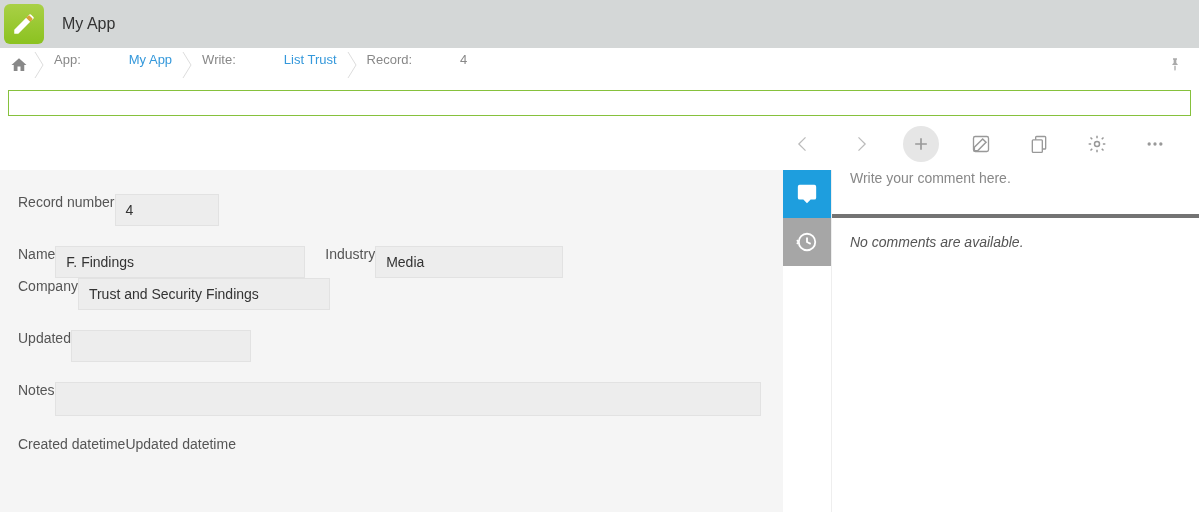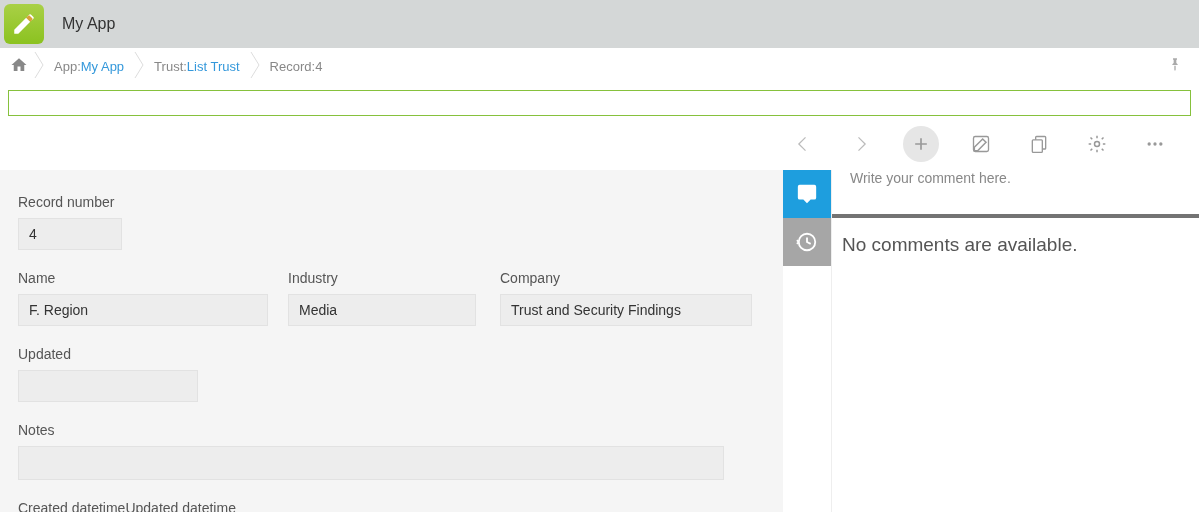--- a/index.html
+++ b/index.html
@@ -43,24 +43,24 @@
     background: #fff;
     display: flex;
     align-items: center;
     padding: 0 10px;
     position: relative;
   }
   .home-icon { color: #888; margin-right: 6px; }
   .crumbs { display: flex; align-items: center; font-size: 13px; color: #888; }
   .crumb {
     display: flex;
-    align-items: center;
     padding: 0 10px;
     height: 28px;
     position: relative;
+    gap: 48px;
   }
   .crumb a { color: #3498db; text-decoration: none; }
   .pin-icon {
     position: absolute;
     right: 16px;
     color: #999;
   }
 
   
   .green-bar {
@@ -123,28 +123,29 @@
   }
   .comment-input-row {
     height: 48px;
     display: flex;
     align-items: flex-start;
     padding: 0 18px;
     color: #888;
     border-bottom: 4px solid #737373;
   }
   .no-comments {
-    padding: 16px 10px;
+    padding: 16px 18px;
     color: #555;
-    font-size: 19px;
+    font-size: 14px;
+    font-style: italic;
   }
 
   
   .field-row { display: flex; gap: 0; margin-bottom: 20px; flex-wrap: wrap; }
-  .field { display: flex; flex-direction: column; margin-right: 0; }
+  .field { display: flex; flex-direction: row; margin-right: 0; text-align: right; }
   .field-label {
     font-size: 14px;
     color: #555;
     margin-bottom: 8px;
   }
   .field-value {
     background: #ededed;
     border: 1px solid #e2e2e2;
     height: 32px;
     display: flex;
@@ -193,21 +194,21 @@
           <path d="M1 1 L9 14 L1 27" stroke="#ddd" fill="none"></path>
         </svg></span>
     <span class="crumb">
       <span>App: </span>
       <a href="#">My App</a>
     </span>
     <span class="crumb-chevron"><svg viewBox="0 0 10 28">
           <path d="M1 1 L9 14 L1 27" stroke="#ddd" fill="none"></path>
         </svg></span>
     <span class="crumb">
-      <span>Trust: </span>
+      <span>Write: </span>
       <a href="#">List Trust</a>
     </span>
     <span class="crumb-chevron"><svg viewBox="0 0 10 28">
           <path d="M1 1 L9 14 L1 27" stroke="#ddd" fill="none"></path>
         </svg></span>
     <span class="crumb">
       <span>Record: </span>
       <span>4</span>
     </span>
   </div>
@@ -270,21 +271,21 @@
     <div class="field-row">
       <div class="field">
         <div class="field-label">Record number</div>
         <div class="field-value w-recno">4</div>
       </div>
     </div>
 
     <div class="field-row">
       <div class="field">
         <div class="field-label">Name</div>
-        <div class="field-value w-name">F. Region</div>
+        <div class="field-value w-name">F. Findings</div>
       </div>
       <div class="field">
         <div class="field-label">Industry</div>
         <div class="field-value w-ind">Media</div>
       </div>
       <div class="field">
         <div class="field-label">Company</div>
         <div class="field-value w-comp">Trust and Security Findings</div>
       </div>
     </div>

